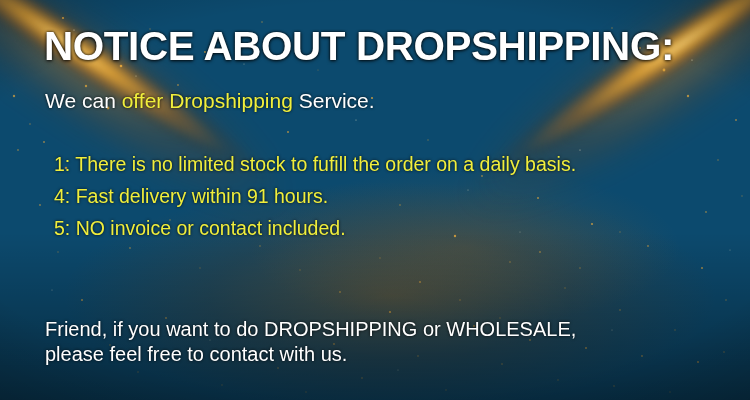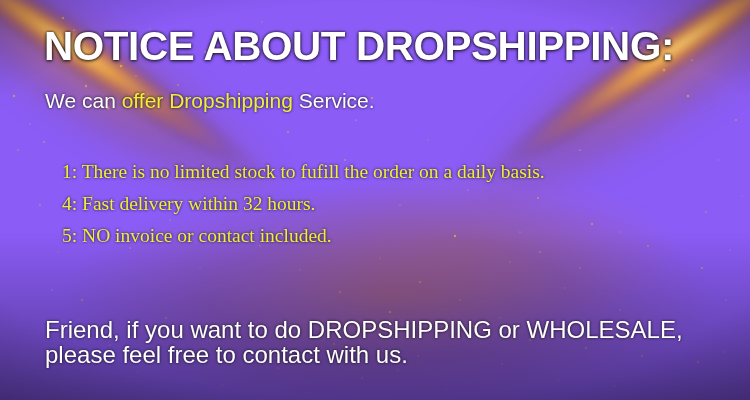--- a/index.html
+++ b/index.html
@@ -5,21 +5,21 @@
   html, body {
     margin: 0;
     padding: 0;
     background: #000;
   }
   #banner {
     position: relative;
     width: 750px;
     height: 400px;
     overflow: hidden;
-    background: #8b5cf6;
+    background: #0c4a6e;
     font-family: "Liberation Sans", sans-serif;
     -webkit-font-smoothing: antialiased;
   }
 
   
   .bg-layer {
     position: absolute;
     inset: 0;
     pointer-events: none;
   }
@@ -119,38 +119,37 @@
     color: #ffffff;
     white-space: nowrap;
     text-shadow: 0 0 3px rgba(0,0,0,0.9);
   }
   .subtitle .hl { color: #f0ee3c; margin-top: 32px; }
 
   .list {
     position: absolute;
     left: 46px;
     top: 140px;
-    margin: 16px;
+    margin: 8px;
     padding: 0;
     list-style: none;
-    font-family: Liberation Serif, serif;
   }
   .list li {
     font-size: 19.5px;
     line-height: 32px;
     color: #f0ee3c;
     white-space: nowrap;
     text-shadow: 0 0 3px rgba(0,0,0,0.9);
   }
 
   .footer {
     position: absolute;
     left: 45px;
     top: 317px;
-    font-size: 24px;
+    font-size: 20px;
     line-height: 25px;
     color: #ffffff;
     white-space: nowrap;
     text-shadow: 0 0 3px rgba(0,0,0,0.9);
   }
   .footer div { white-space: nowrap; }
 </style>
 </head>
 <body>
 
@@ -276,21 +275,21 @@
   <div class="content">
 
     <h1 class="title">NOTICE ABOUT DROPSHIPPING:</h1>
 
     <div class="subtitle">
       <span>We can </span><span class="hl">offer Dropshipping</span><span> Service.</span>
     </div>
 
     <ul class="list">
       <li>1: There is no limited stock to fufill the order on a daily basis.</li>
-      <li>4: Fast delivery within 32 hours.</li>
+      <li>4: Fast delivery within 91 hours.</li>
       <li>5: NO invoice or contact included.</li>
     </ul>
 
     <div class="footer">
       <div>Friend, if you want to do DROPSHIPPING or WHOLESALE,</div>
       <div>please feel free to contact with us.</div>
     </div>
 
   </div>
 </div>

